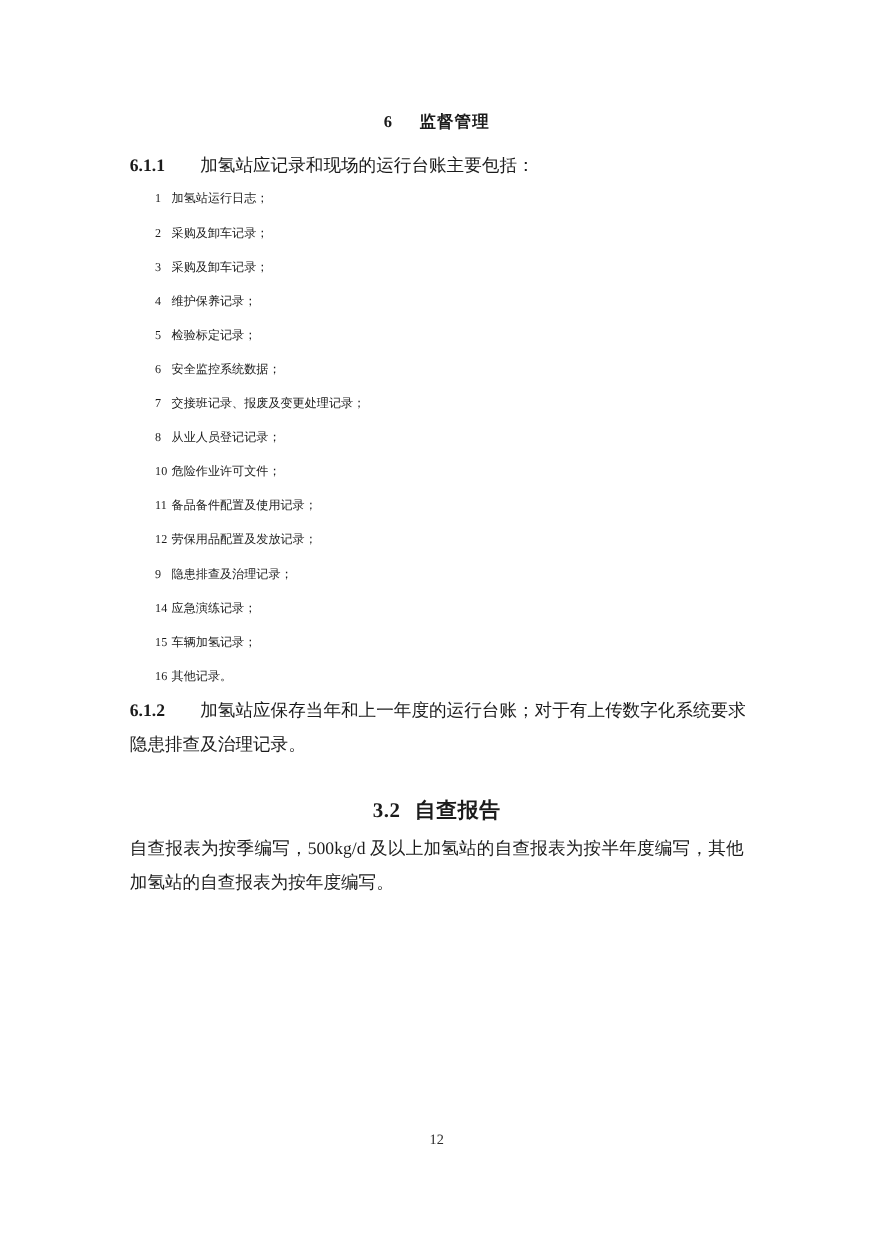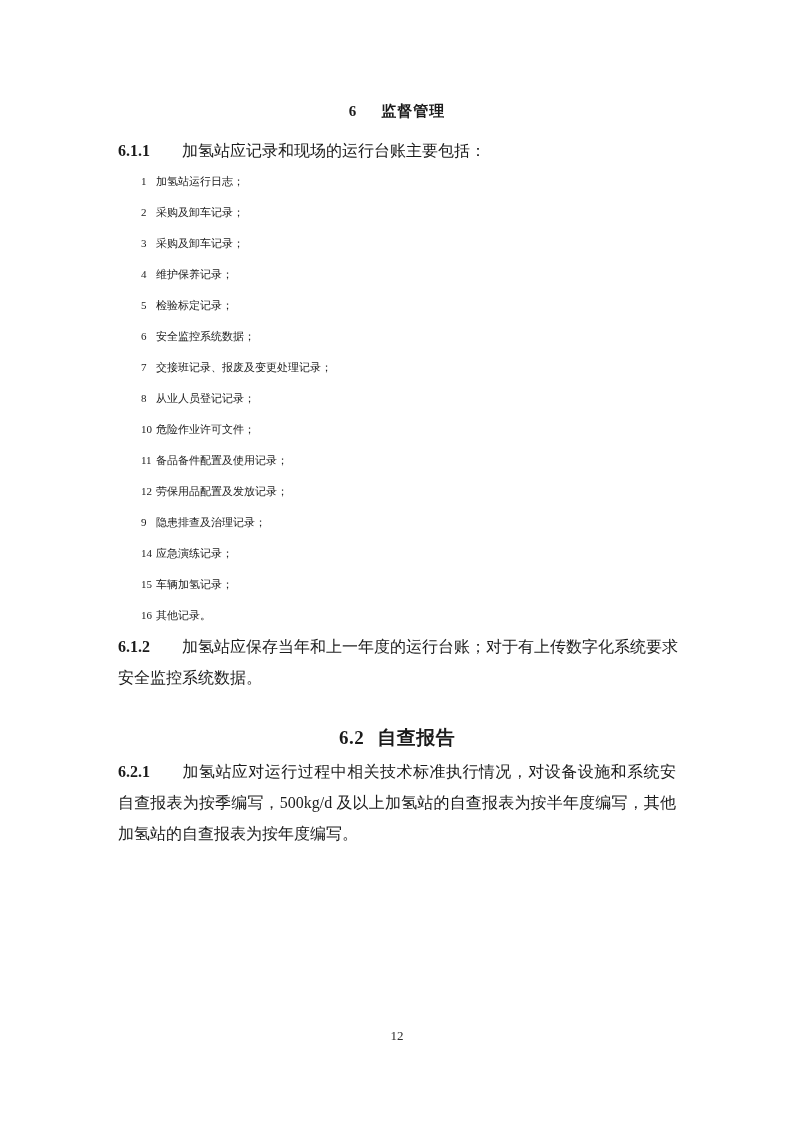--- a/index.html
+++ b/index.html
@@ -109,27 +109,26 @@
       <div class="list-row"><span class="list-num">11</span><span>备品备件配置及使用记录；</span></div>
       <div class="list-row"><span class="list-num">12</span><span>劳保用品配置及发放记录；</span></div>
       <div class="list-row"><span class="list-num">9</span><span>隐患排查及治理记录；</span></div>
       <div class="list-row"><span class="list-num">14</span><span>应急演练记录；</span></div>
       <div class="list-row"><span class="list-num">15</span><span>车辆加氢记录；</span></div>
       <div class="list-row"><span class="list-num">16</span><span>其他记录。</span></div>
     </div>
 
     <div class="clause">
       <div class="pline"><span class="clause-label">6.1.2</span><span>加氢站应保存当年和上一年度的运行台账；对于有上传数字化系统要求</span></div>
-      <div class="pline lastline"><span>安全监控系统数据。</span></div>
+      <div class="pline lastline"><span>隐患排查及治理记录。</span></div>
     </div>
 
-    <h2 class="section-heading sh-62"><span class="sec-num">6.2</span><span>自查报告</span></h2>
+    <h2 class="section-heading sh-62"><span class="sec-num">3.2</span><span>自查报告</span></h2>
 
     <div class="clause c621">
-      <div class="pline"><span class="clause-label">6.2.1</span><span>加氢站应对运行过程中相关技术标准执行情况，对设备设施和系统安</span></div>
     </div>
 
     <div class="clause">
       <div class="pline"><span>自查报表为按季编写，500kg/d 及以上加氢站的自查报表为按半年度编写，其他</span></div>
       <div class="pline lastline"><span>加氢站的自查报表为按年度编写。</span></div>
     </div>
 
   </div>
 
   <div class="page-number">12</div>

